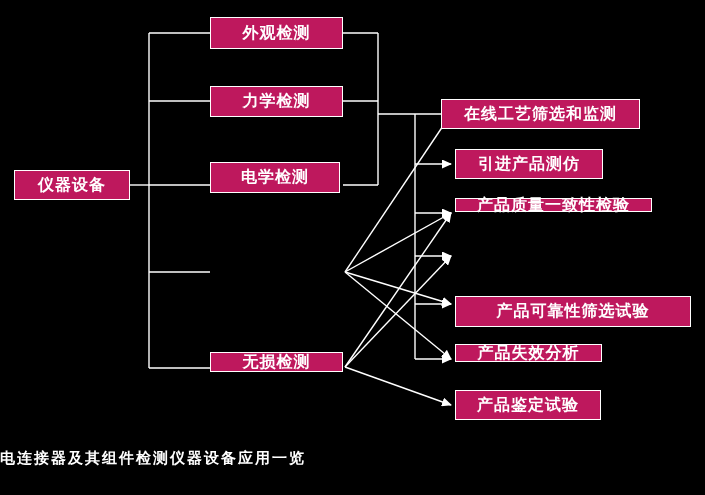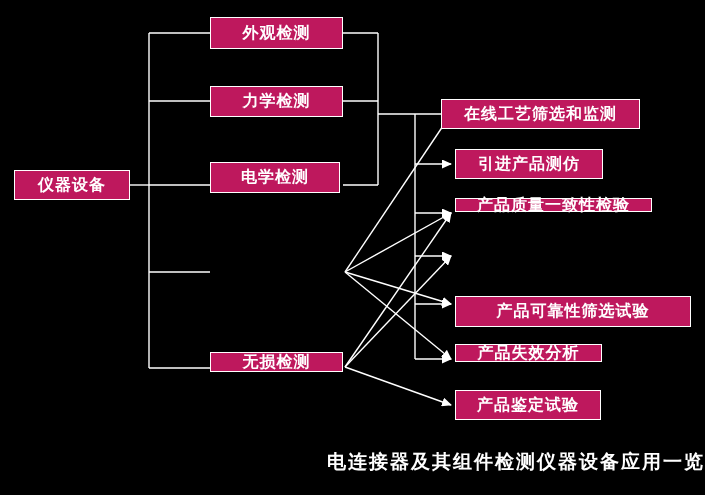--- a/index.html
+++ b/index.html
@@ -31,23 +31,23 @@
   }
   #lines line, #lines path.conn{
     stroke:#fff;
     stroke-width:1.4;
     fill:none;
   }
   .caption{
     position:absolute;
     left:0;right:0;
     top:449px;
-    text-align:right;
+    text-align:left;
     color:#fff;
-    font-size:19px;
+    font-size:15px;
     font-weight:bold;
     letter-spacing:2px;
     z-index:2;
   }
 </style>
 </head>
 <body>
 
 <div id="canvas">
 

